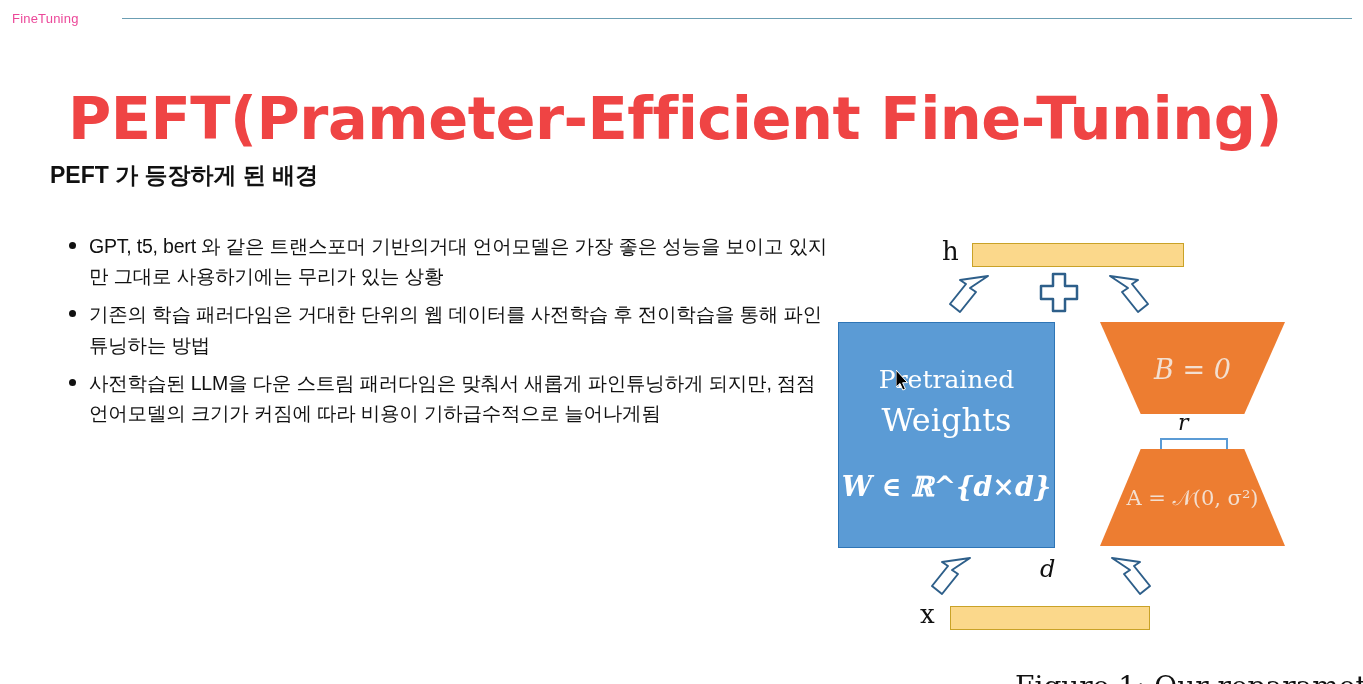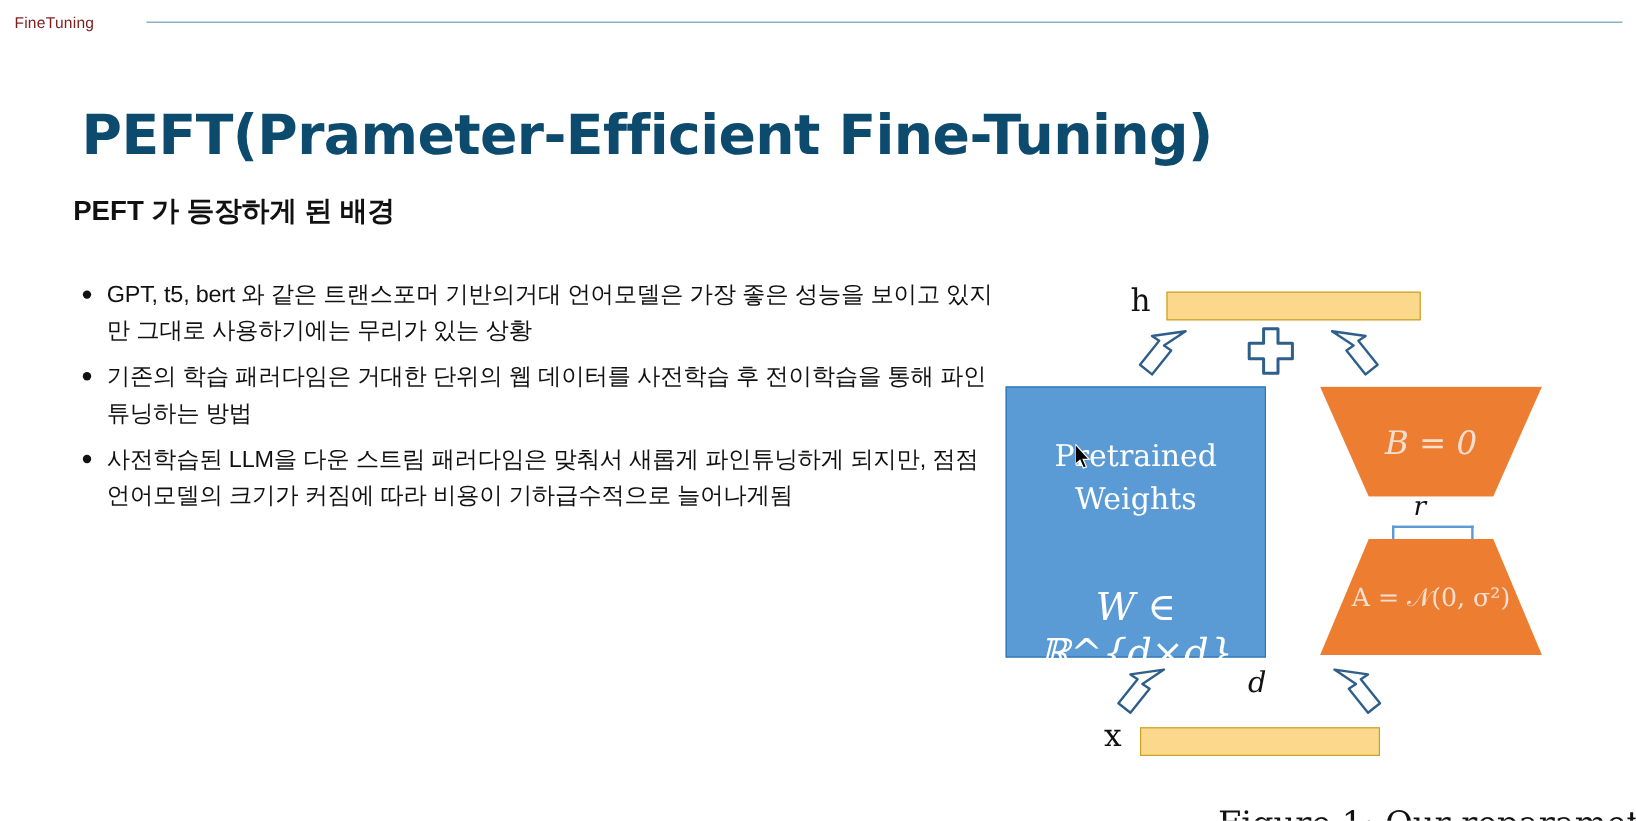--- a/index.html
+++ b/index.html
@@ -20,21 +20,21 @@
     position: absolute;
     top: 0; left: 0;
     width: 1363px;
     height: 34px;
   }
   #header-label {
     position: absolute;
     left: 12px;
     top: 11px;
     font-size: 13px;
-    color: #7f1d1d;
+    color: #ec4899;
     letter-spacing: 0.2px;
     white-space: nowrap;
   }
   #header-rule {
     position: absolute;
     left: 122px;
     top: 18px;
     width: 1230px;
     height: 1px;
     background: #3a7d9a;
@@ -48,30 +48,30 @@
     width: 1363px;
     height: 650px;
   }
 
   #slide-title {
     position: absolute;
     left: 68px;
     top: 54px;
     font-family: "DejaVu Sans", sans-serif;
     font-weight: bold;
-    font-size: 46px;
+    font-size: 59px;
     line-height: 1.05;
-    color: #0c4a6e;
+    color: #ef4444;
     letter-spacing: -0.5px;
     white-space: nowrap;
   }
 
   #slide-subtitle {
     position: absolute;
-    left: 61px;
+    left: 50px;
     top: 126px;
     font-size: 23px;
     font-weight: bold;
     color: #111111;
     white-space: nowrap;
   }
 
   #bullet-list {
     position: absolute;
     left: 46px;
@@ -161,29 +161,30 @@
   }
   #pretrained-line1 {
     position: absolute;
     top: 42px; left: 0; right: 0;
     font-size: 25px;
     font-family: "DejaVu Serif", serif;
   }
   #pretrained-line2 {
     position: absolute;
     top: 78px; left: 0; right: 0;
-    font-size: 25px;
+    font-size: 32px;
     font-family: "DejaVu Serif", serif;
   }
   #pretrained-formula {
     position: absolute;
-    top: 164px; left: 0; right: 0;
-    font-size: 32px;
+    top: 148px; left: 0; right: 0;
+    font-size: 27px;
     font-family: "DejaVu Serif", serif;
     font-style: italic;
+    font-weight: bold;
   }
 
   
   #b-trap {
     position: absolute;
     left: 280px;
     top: 128px;
     width: 185px;
     height: 92px;
     background: #ed7d31;

